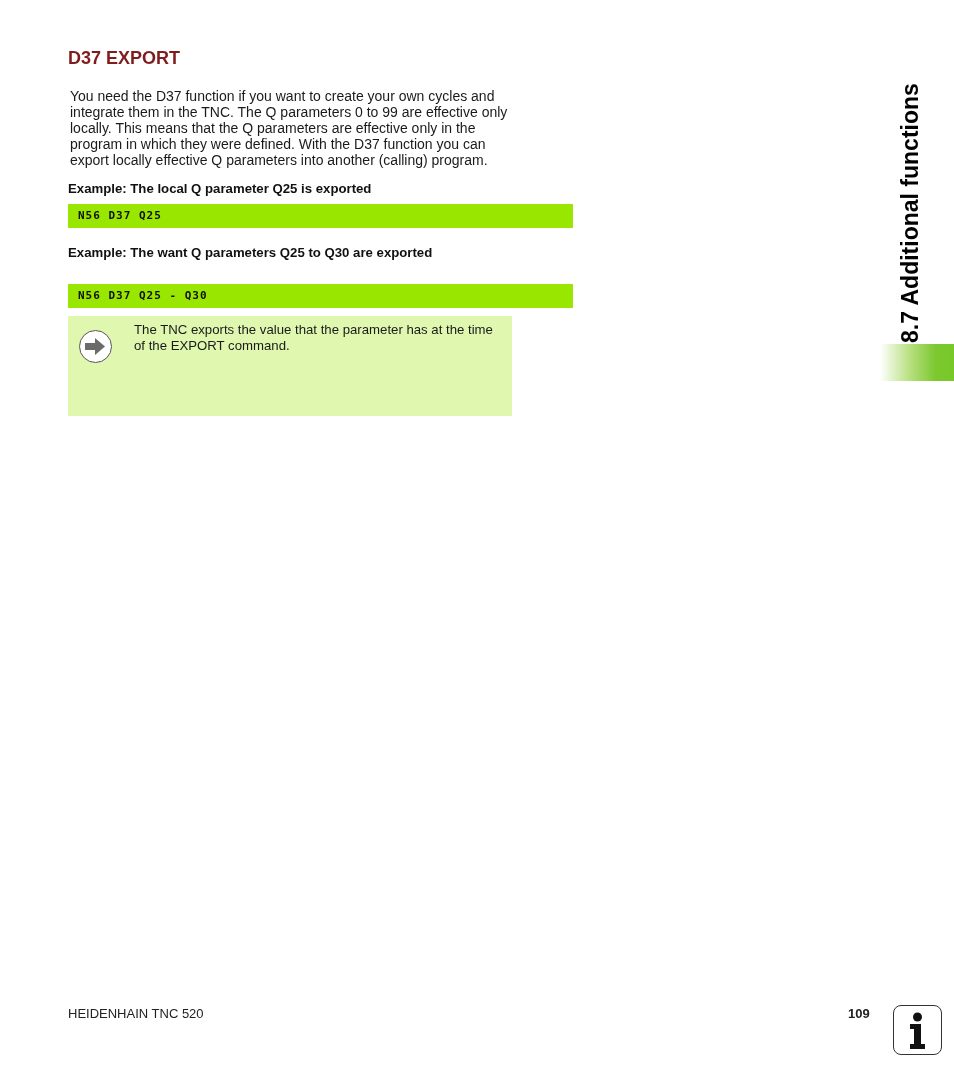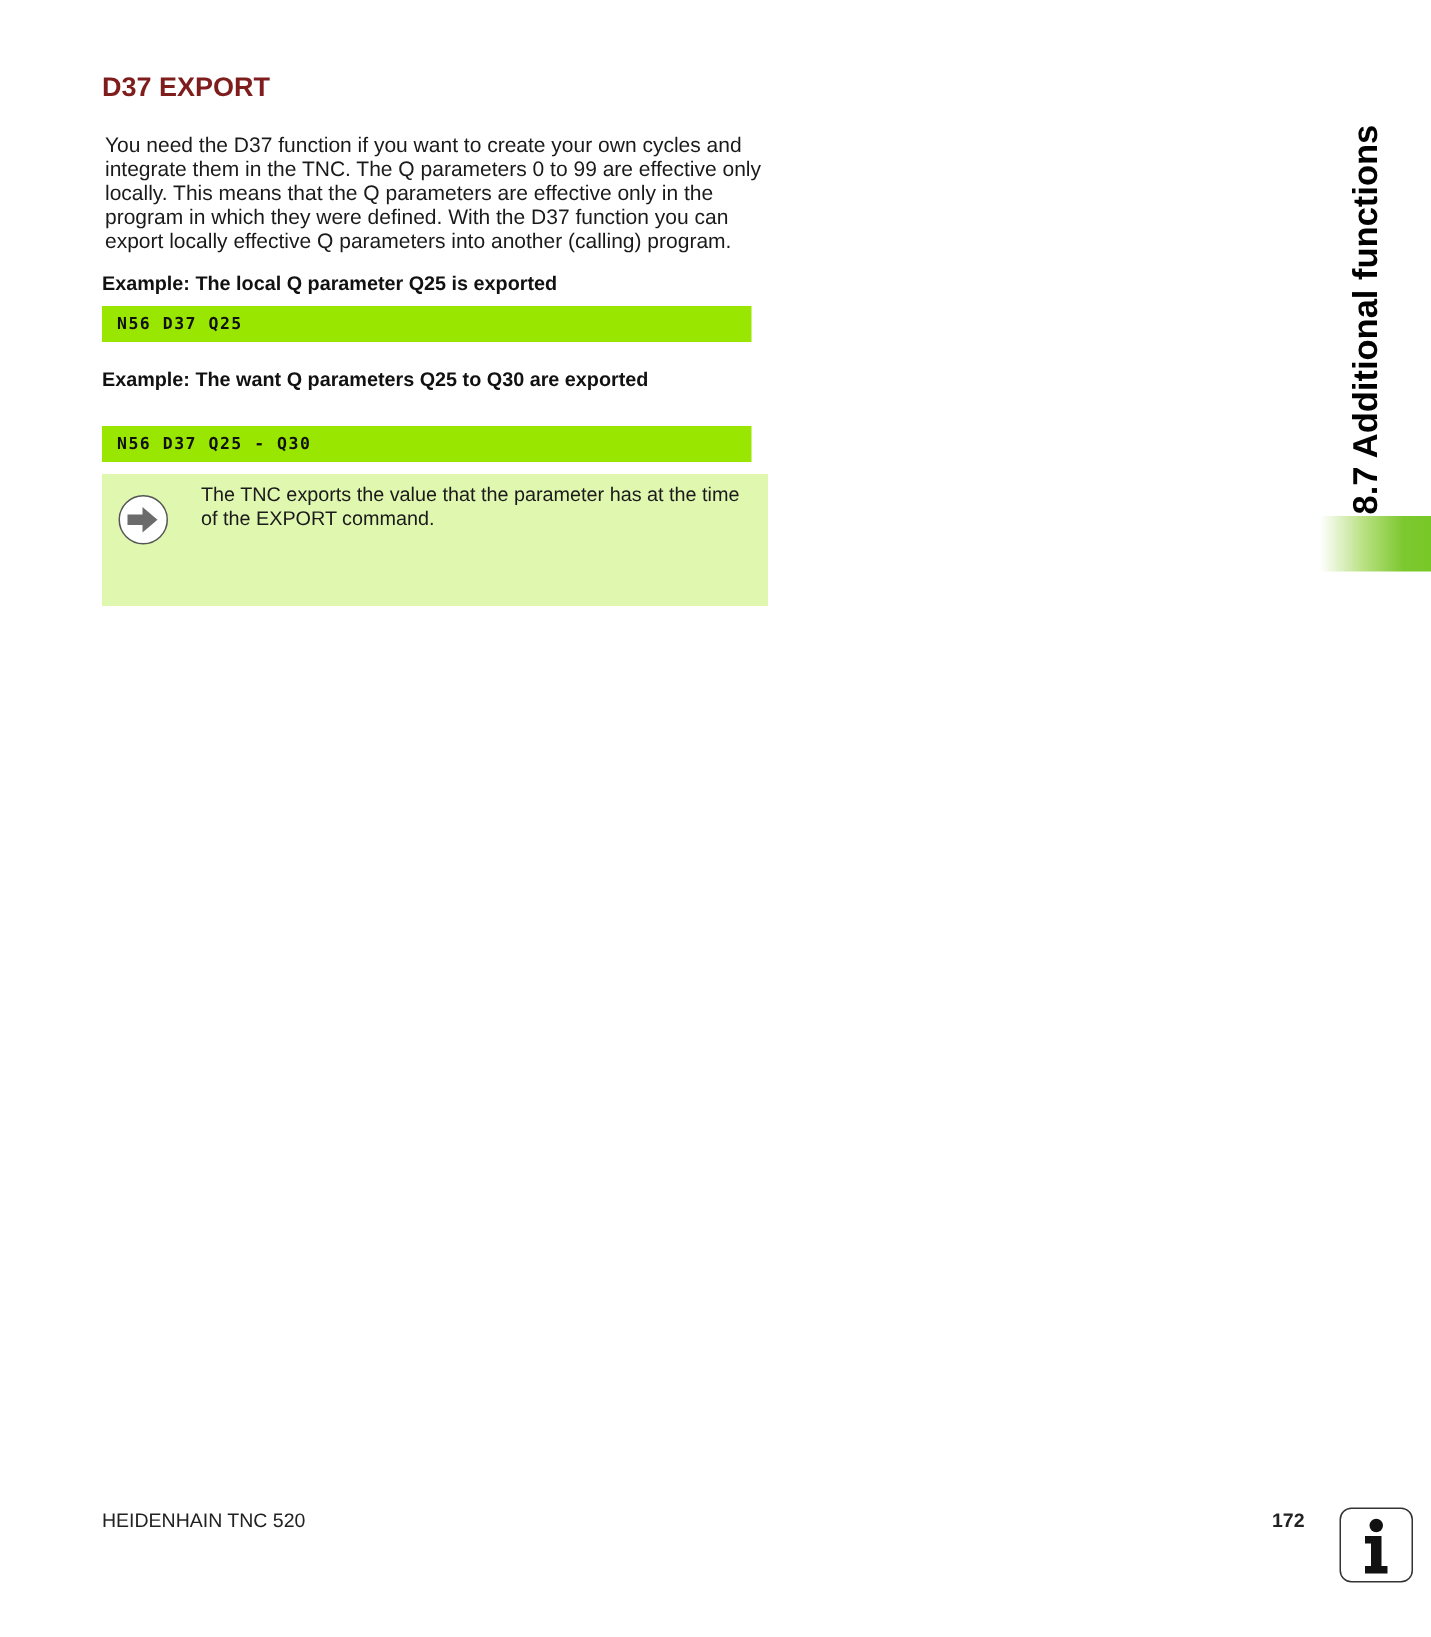--- a/index.html
+++ b/index.html
@@ -1,24 +1,24 @@
 <!DOCTYPE html>
 <html><head>
 <meta charset="utf-8">
 <style>
   html, body { margin:0; padding:0; background:#ffffff; }
   body { width:954px; height:1091px; position:relative; overflow:hidden;
          font-family:"Liberation Sans", sans-serif; color:#1a1a1a; }
   .title { position:absolute; left:68px; top:48px; font-size:18px; font-weight:bold; margin:0; color:#7f1d1d; }
   .body-text { position:absolute; left:68px; top:86px; width:450px; font-size:14px; line-height:16px; margin:2px; }
   .ex-label { position:absolute; left:68px; font-size:13.2px; font-weight:bold; margin:0; color:#111; }
-  .code-bar { position:absolute; left:68px; width:433px; height:24px; background:#99e600;
+  .code-bar { position:absolute; left:68px; width:505px; height:24px; background:#99e600;
               font-family:"DejaVu Sans Mono", monospace; font-weight:bold; font-size:11px;
               line-height:24px; letter-spacing:1px; white-space:pre; color:#111; box-sizing:border-box; padding-left:10px; }
-  .note { position:absolute; left:68px; top:316px; width:444px; height:88px; background:#e0f7b0; }
+  .note { position:absolute; left:68px; top:316px; width:444px; height:100px; background:#e0f7b0; }
   .note-icon { position:absolute; left:11px; top:14px; width:33px; height:33px; border-radius:50%;
                background:#ffffff; border:1.5px solid #555; box-sizing:border-box; }
   .note-text { position:absolute; left:66px; top:6px; width:370px; font-size:13.2px; line-height:16px; }
   .note-text p { margin:0 0 10px 0; }
   .side-tab { position:absolute; left:880px; top:344px; width:74px; height:37px;
               background:linear-gradient(to right,#ffffff 0%,#b8e080 40%,#7dc830 75%,#78c828 100%); }
   .side-title { position:absolute; left:897px; top:343px; transform-origin:0 0; transform:rotate(-90deg);
                 font-size:23px; font-weight:bold; white-space:nowrap; color:#000; }
   .footer-left { position:absolute; left:68px; top:1006px; font-size:13px; color:#222; }
   .footer-page { position:absolute; left:848px; top:1006px; font-size:13px; font-weight:bold; color:#222; }
@@ -46,19 +46,19 @@
   </div>
   <div class="note-text">
     <p>The TNC exports the value that the parameter has at the time of the EXPORT command.</p>
   </div>
 </div>
 
 <div class="side-tab"></div>
 <div class="side-title">8.7 Additional functions</div>
 
 <div class="footer-left">HEIDENHAIN TNC 520</div>
-<div class="footer-page">172</div>
+<div class="footer-page">109</div>
 <div class="info-icon">
   <svg width="47" height="48" viewBox="0 0 47 48" style="position:absolute;left:0;top:0;">
     <circle cx="23.5" cy="11" r="4.5" fill="#111"></circle>
     <path d="M16 18 H27 V38 H31 V43 H16 V38 H20 V23 H16 Z" fill="#111"></path>
   </svg>
 </div>
 
 </body></html>

